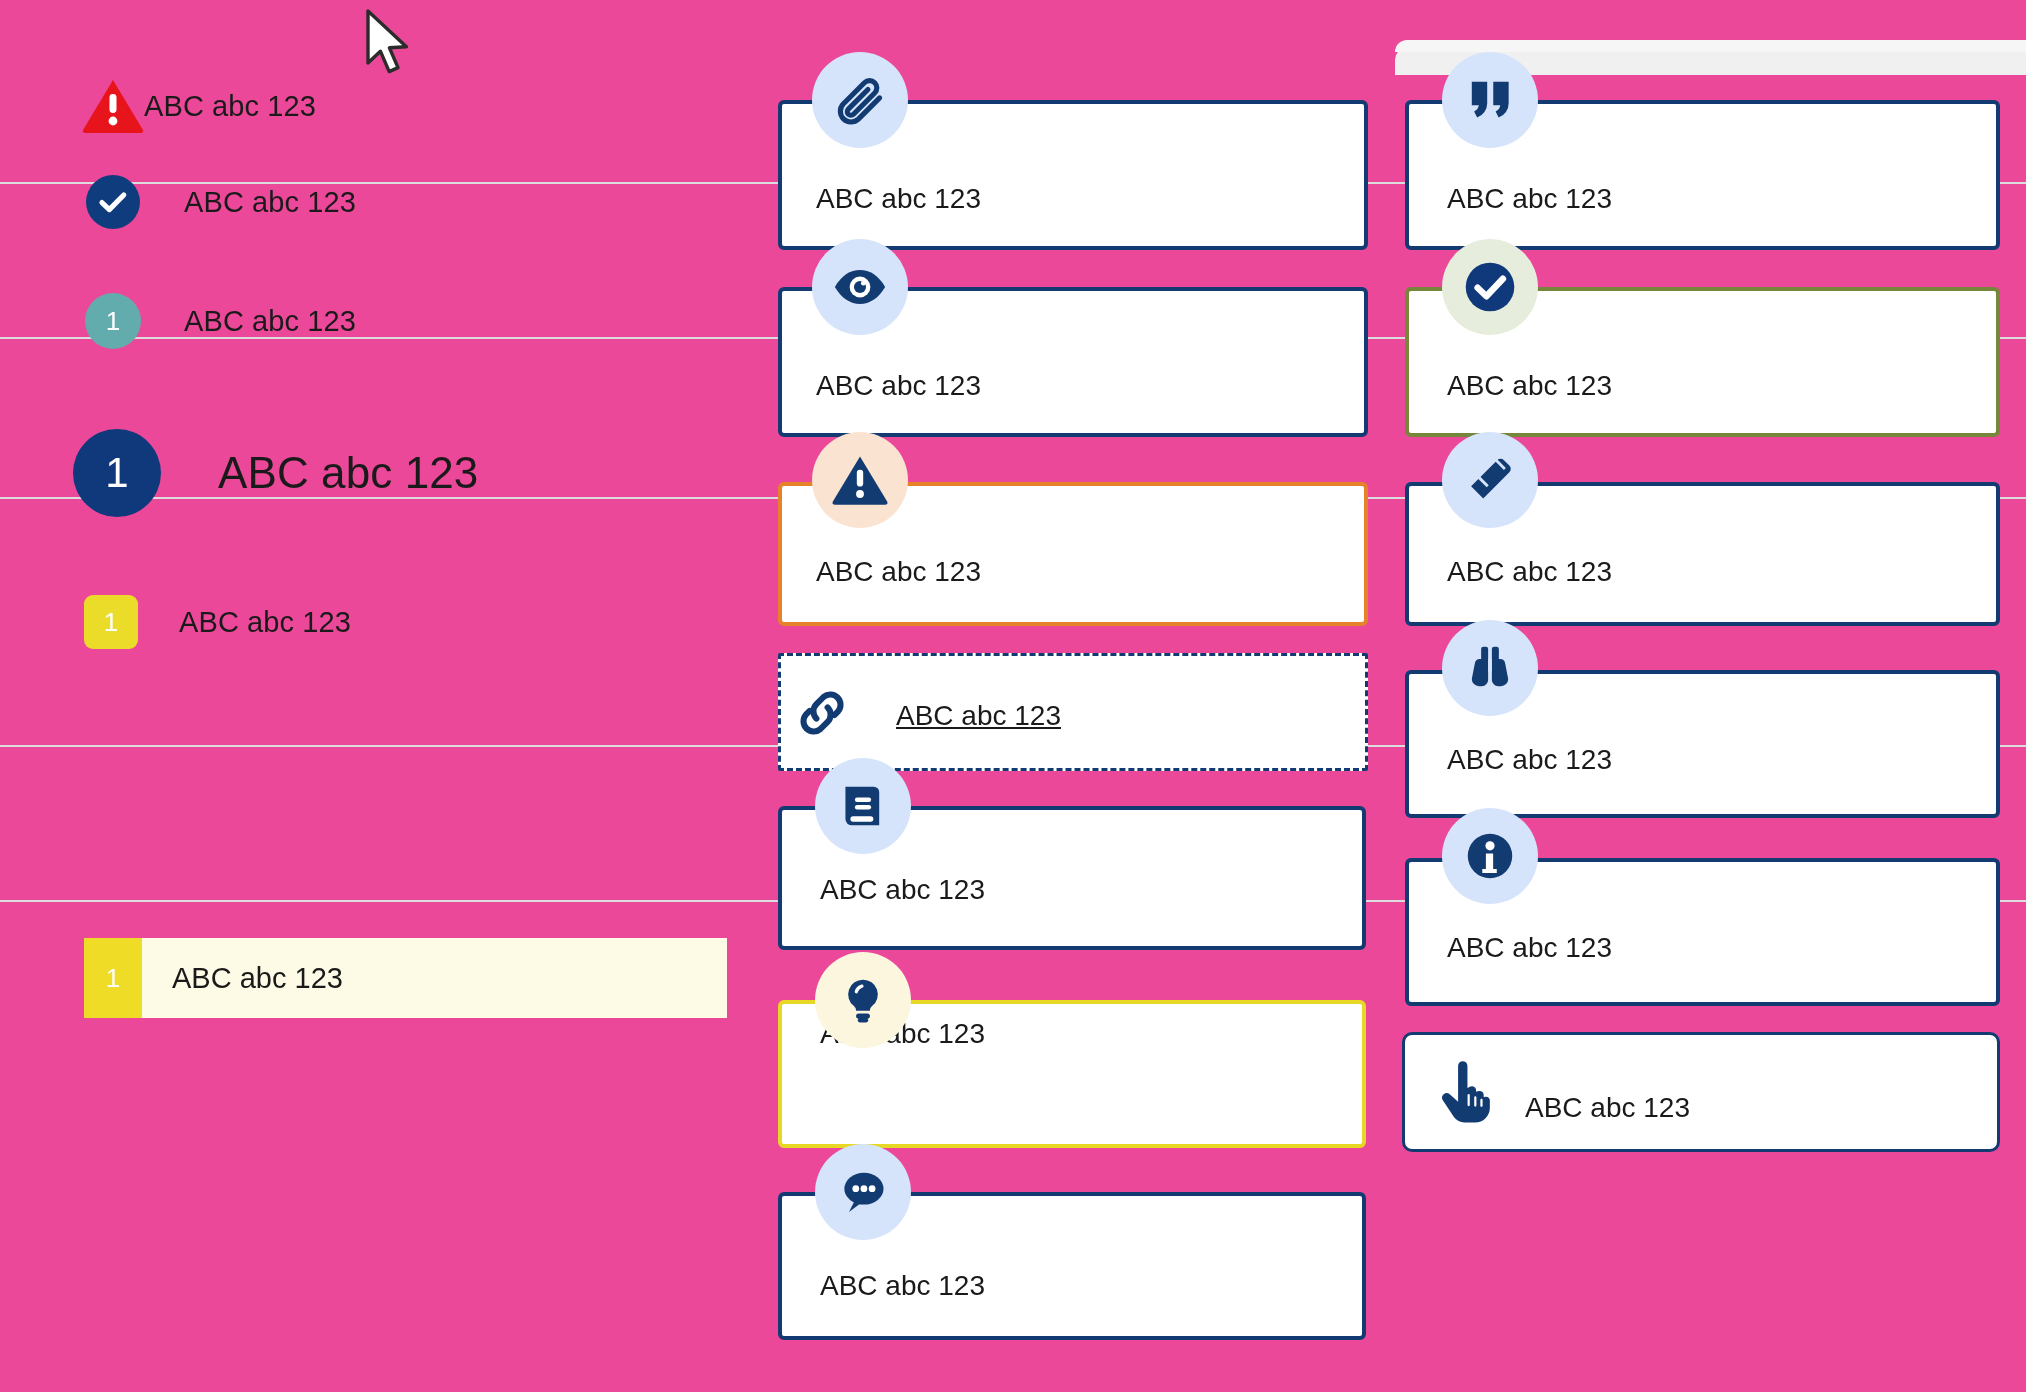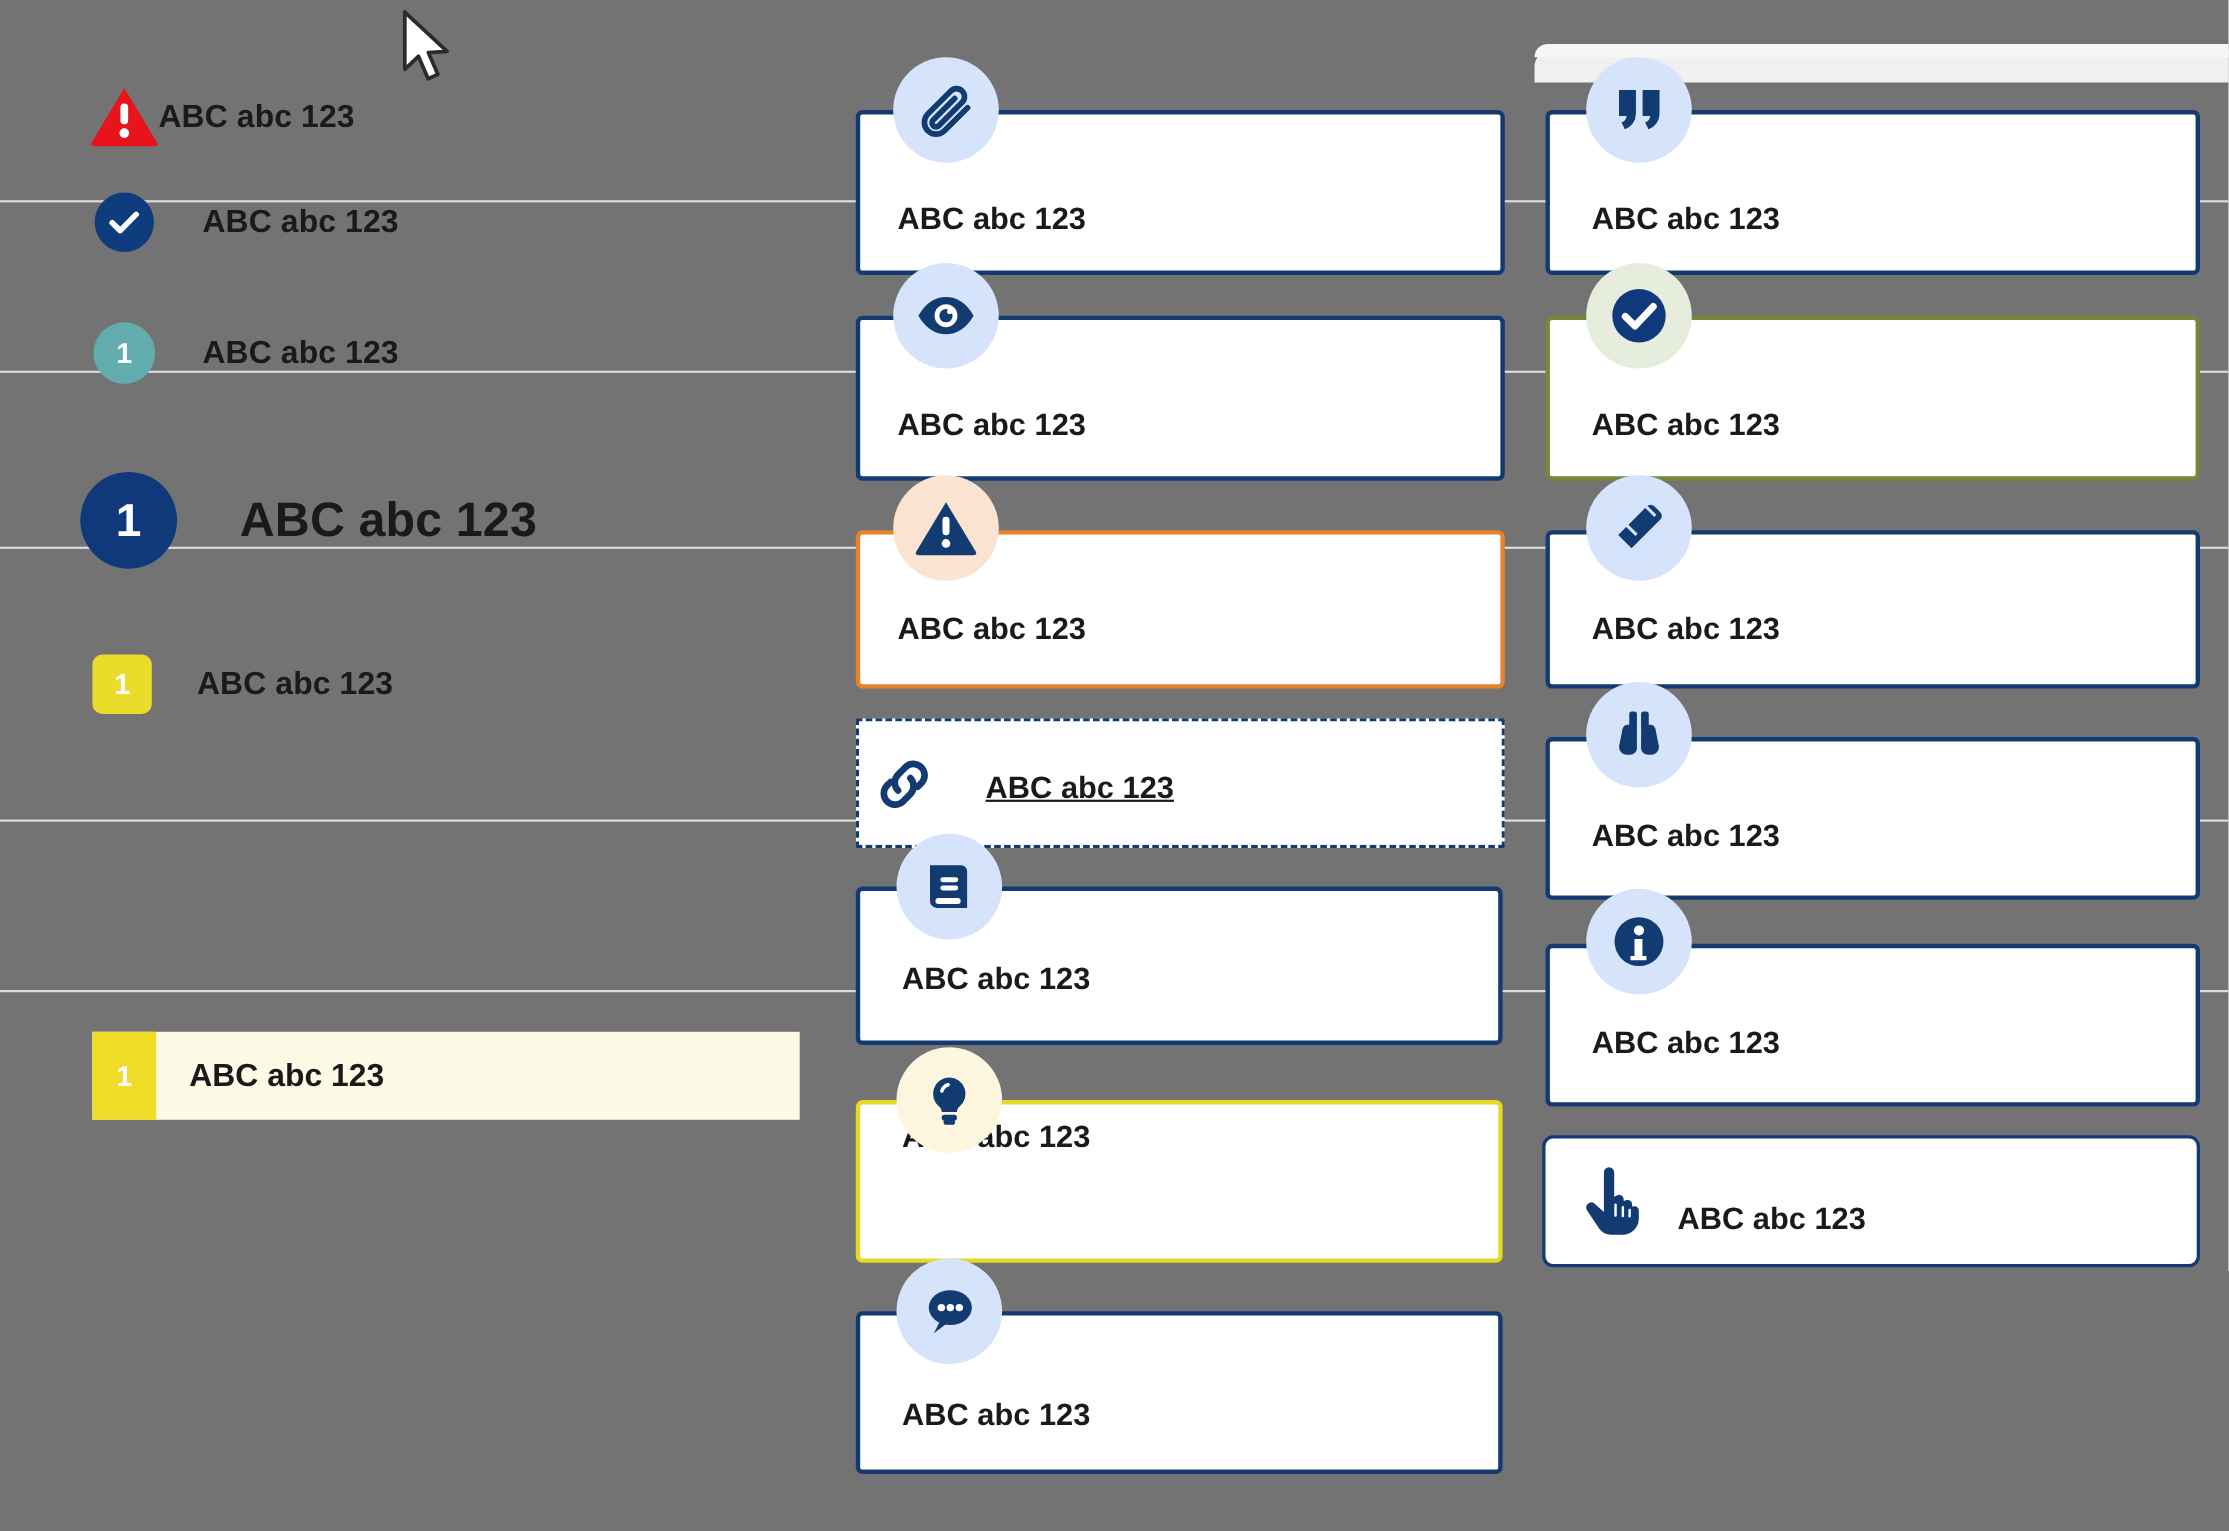--- a/index.html
+++ b/index.html
@@ -2,21 +2,21 @@
 <html><head>
 <meta charset="utf-8">
 <style>
   * { box-sizing: border-box; margin: 0; padding: 0; }
   html, body {
     width: 2026px; height: 1392px;
     background: #ffffff;
     font-family: "Liberation Sans", sans-serif;
     overflow: hidden;
   }
-  .stage { position: relative; width: 2026px; height: 1392px; background:#737373;font-weight:bold; }
+  .stage { position: relative; width: 2026px; height: 1392px; background:#ec4899; }
 
   
   .divider { position: absolute; left: 0; width: 2026px; height: 2px; background: #dcdcdc; }
 
   
   .sidebar { position: absolute; left: 0; top: 0; width: 760px; height: 1392px; }
   .side-row { position: absolute; display: flex; align-items: center; }
   .side-label { font-size: 29px; color: #1a1a1a; letter-spacing: .1px; white-space: nowrap; }
   .side-label.big { font-size: 44px; }
 

